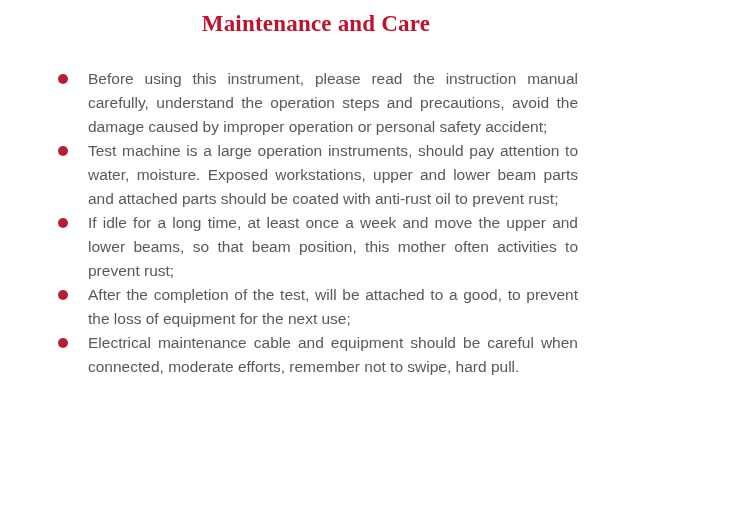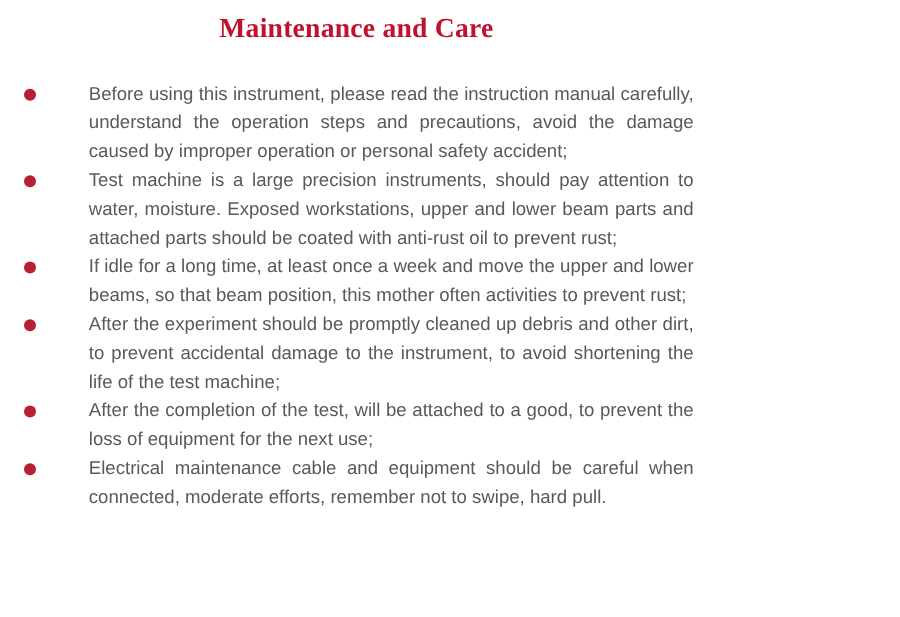--- a/index.html
+++ b/index.html
@@ -13,39 +13,39 @@
     height: 514px;
     background: #ffffff;
     overflow: hidden;
     font-family: "Liberation Sans", "DejaVu Sans", sans-serif;
   }
   .page {
     width: 594px;
     height: 514px;
     background: #ffffff;
     padding-top: 11px;
+    padding-left: 38px;
   }
   .page-title {
     text-align: center;
     font-family: "Liberation Serif", "DejaVu Serif", serif;
     font-weight: bold;
     font-size: 23px;
     line-height: 26px;
     color: var(--title-color);
     letter-spacing: 0.2px;
   }
   .list {
     margin-top: 30px;
     padding-left: 15px;
     padding-right: 16px;
   }
   .list-item {
     display: flex;
     align-items: flex-start;
-    gap: 24px;
   }
   .bullet {
     flex: 0 0 auto;
     width: 10px;
     height: 10px;
     border-radius: 50%;
     background: var(--bullet-color);
     margin-top: 7px;
     margin-left: 5px;
     margin-right: 20px;
@@ -64,29 +64,25 @@
 <div class="page">
   <h1 class="page-title">Maintenance and Care</h1>
 
   <div class="list">
     <div class="list-item">
       <span class="bullet"></span>
       <span class="item-text">Before using this instrument, please read the instruction manual carefully, understand the operation steps and precautions, avoid the damage caused by improper operation or personal safety accident;</span>
     </div>
     <div class="list-item">
       <span class="bullet"></span>
-      <span class="item-text">Test machine is a large precision instruments, should pay attention to water, moisture. Exposed workstations, upper and lower beam parts and attached parts should be coated with anti-rust oil to prevent rust;</span>
+      <span class="item-text">Test machine is a large operation instruments, should pay attention to water, moisture. Exposed workstations, upper and lower beam parts and attached parts should be coated with anti-rust oil to prevent rust;</span>
     </div>
     <div class="list-item">
       <span class="bullet"></span>
       <span class="item-text">If idle for a long time, at least once a week and move the upper and lower beams, so that beam position, this mother often activities to prevent rust;</span>
-    </div>
-    <div class="list-item">
-      <span class="bullet"></span>
-      <span class="item-text">After the experiment should be promptly cleaned up debris and other dirt, to prevent accidental damage to the instrument, to avoid shortening the life of the test machine;</span>
     </div>
     <div class="list-item">
       <span class="bullet"></span>
       <span class="item-text">After the completion of the test, will be attached to a good, to prevent the loss of equipment for the next use;</span>
     </div>
     <div class="list-item">
       <span class="bullet"></span>
       <span class="item-text">Electrical maintenance cable and equipment should be careful when connected, moderate efforts, remember not to swipe, hard pull.</span>
     </div>
   </div>

